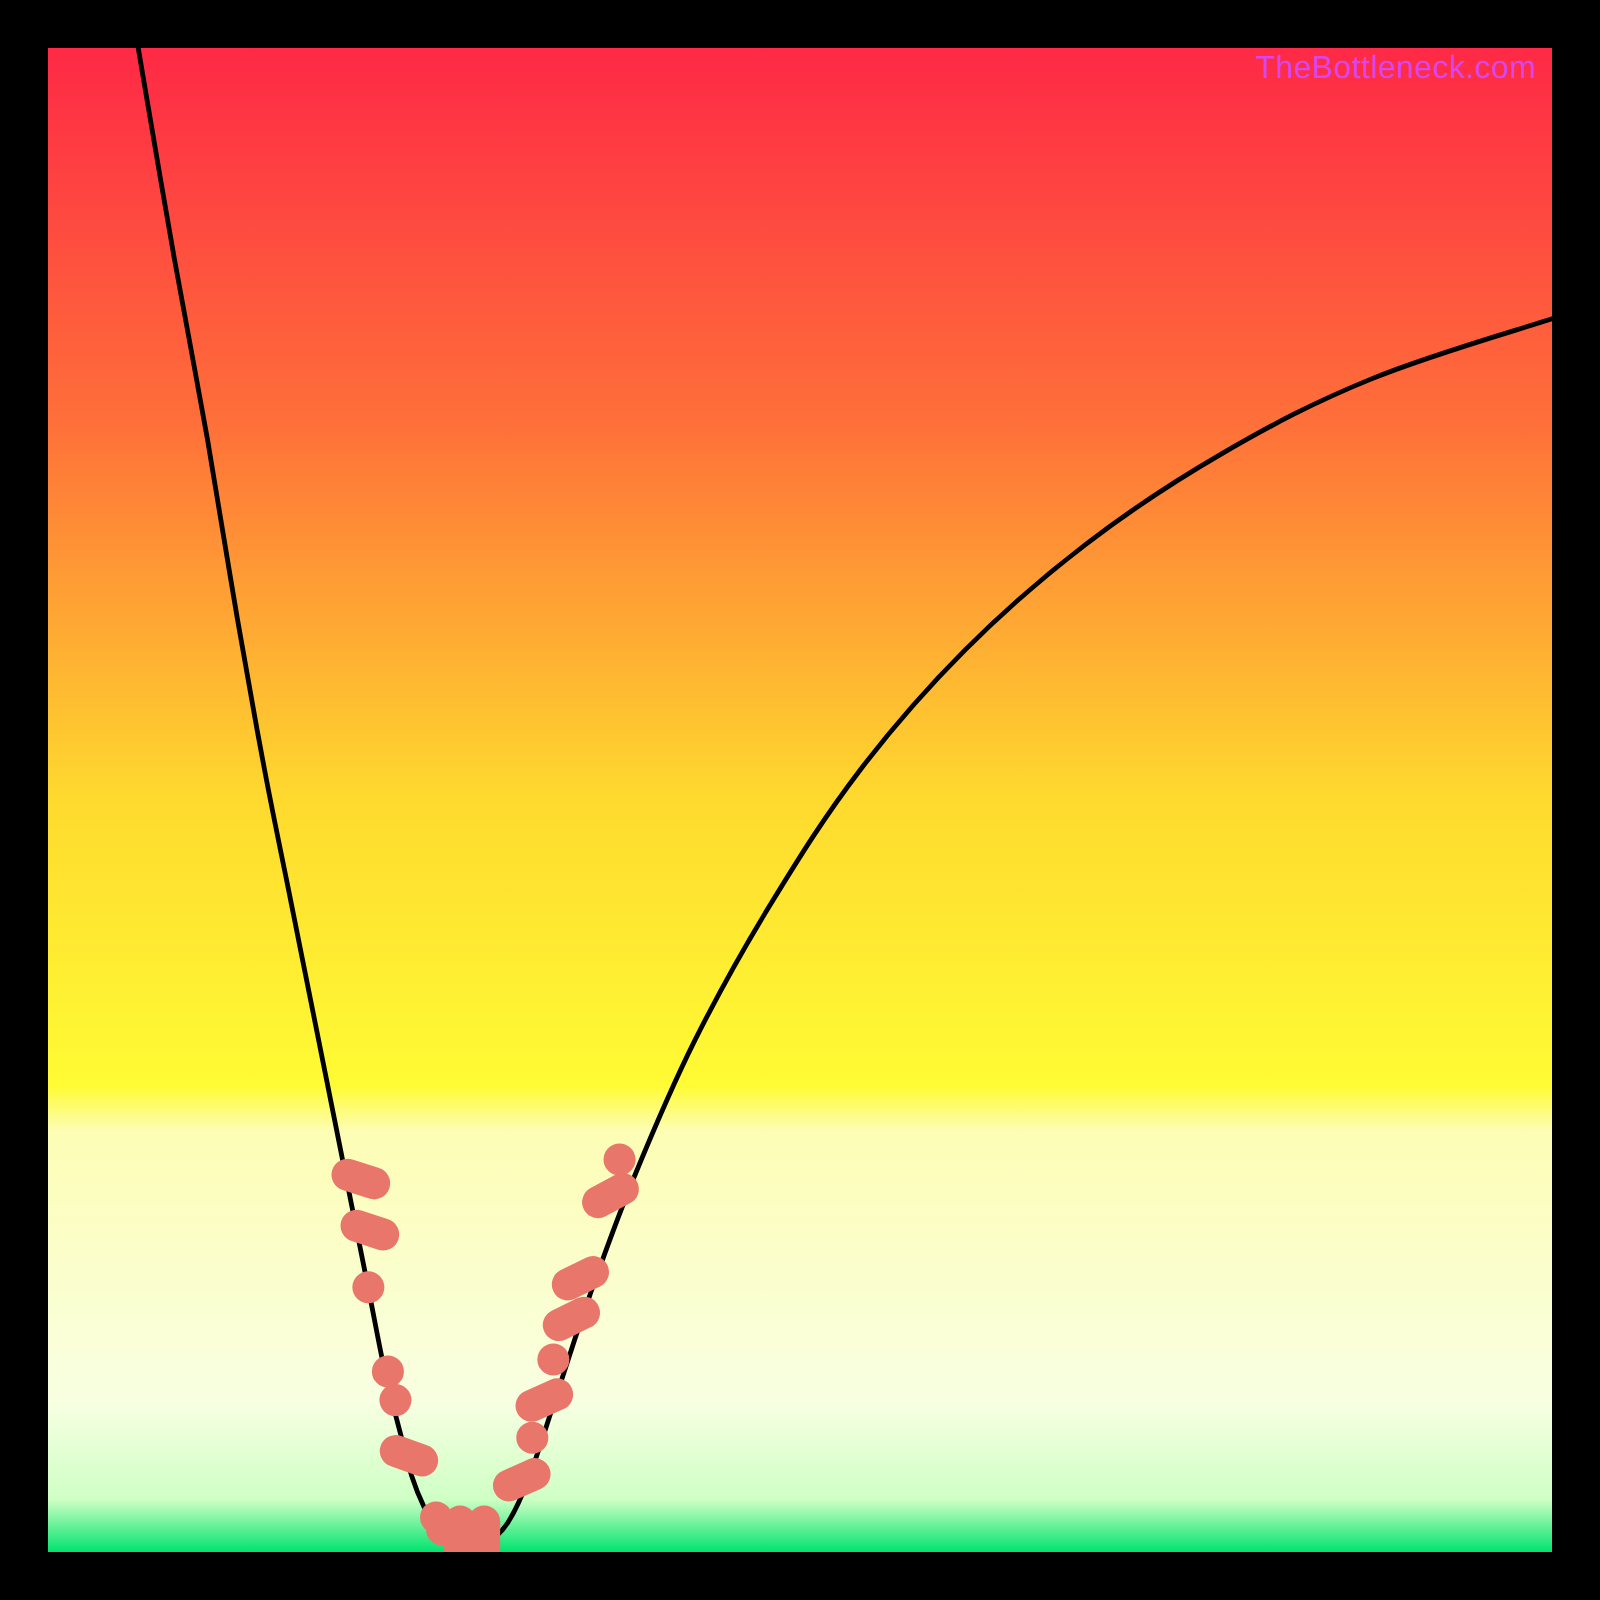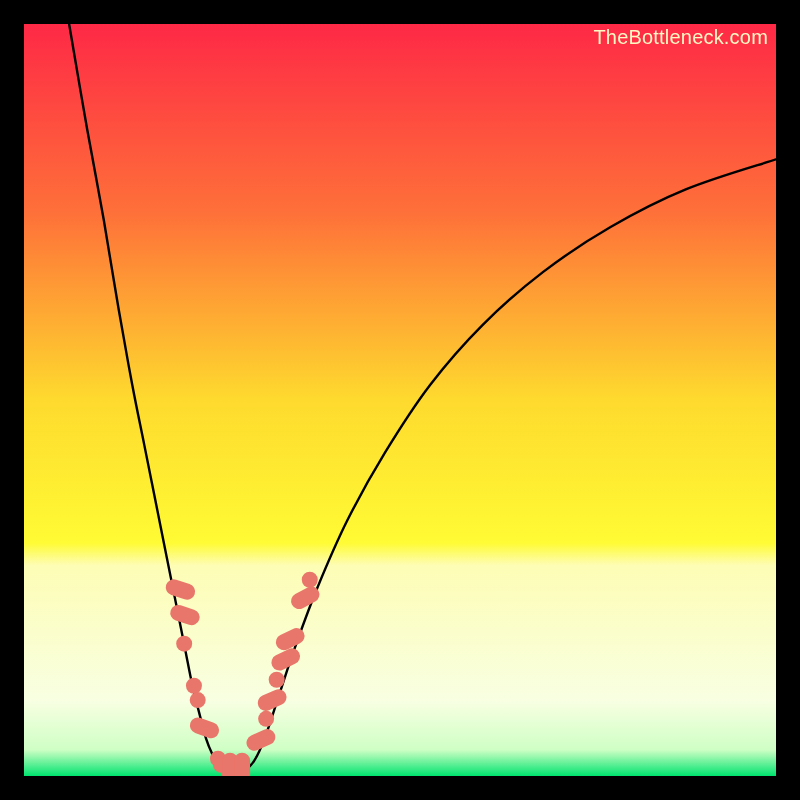--- a/index.html
+++ b/index.html
@@ -16,22 +16,22 @@
     left: 24px;
     top: 24px;
     width: 752px;
     height: 752px;
     background: #000;
   }
   .watermark {
     position: absolute;
     top: 2px;
     right: 8px;
-    color: #fef9c3;
-    font-size: 20px;
+    color: #d946ef;
+    font-size: 16px;
     letter-spacing: 0.2px;
     font-weight: 400;
     user-select: none;
   }
   svg { display: block; }
 </style>
 </head>
 <body>
 
 <div class="frame">

